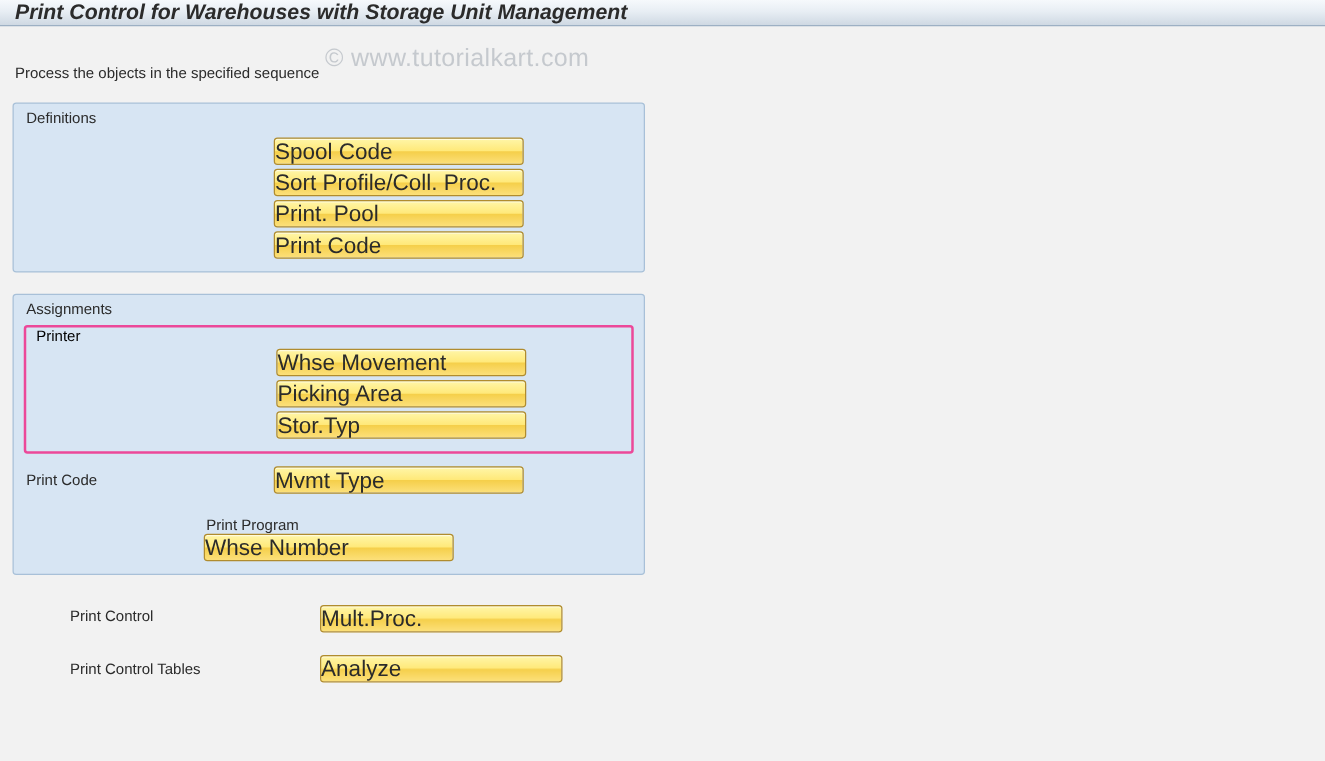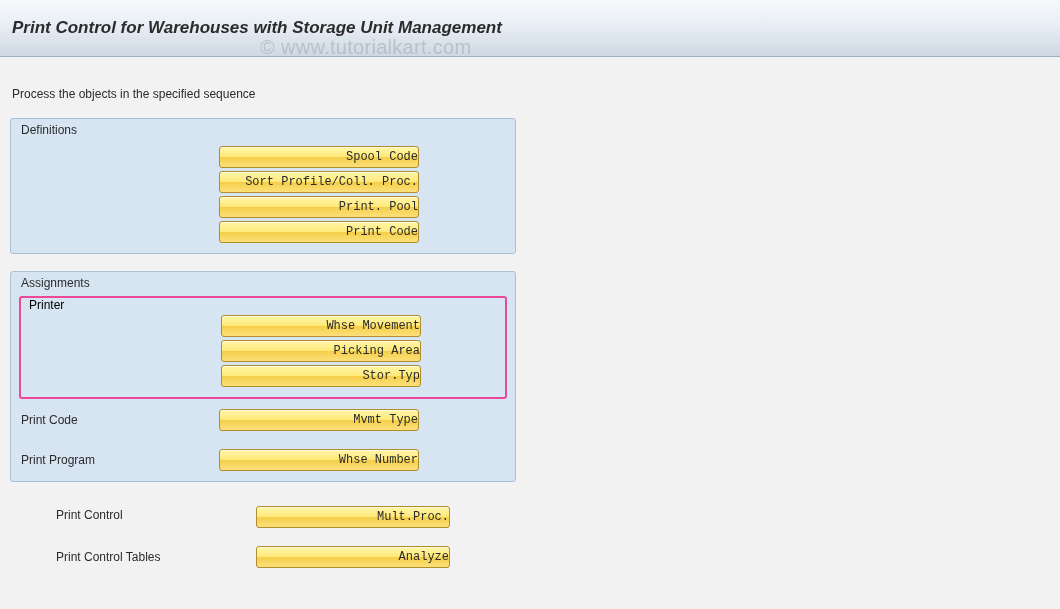--- a/index.html
+++ b/index.html
@@ -8,21 +8,21 @@
       font-size: 12px;
       background: #f2f2f2;
       width: 1060px;
       height: 609px;
       overflow: hidden;
       position: relative;
     }
     .title-bar {
       background: linear-gradient(to bottom, #f6f9fc 0%, #e8eef4 45%, #cfd9e3 100%);
       border-bottom: 1px solid #9db0c4;
-      padding: 18px 12px;
+      padding: 0 12px;
       font-size: 17px;
       font-weight: bold;
       font-style: italic;
       color: #2b2b2b;
     }
     .content {
       padding: 10px 10px 0 10px;
     }
     .instruction {
       color: #2b2b2b;
@@ -60,30 +60,29 @@
       width: 200px;
       color: #2b2b2b;
       font-size: 12px;
       padding-left: 2px;
     }
     .btn {
       display: block;
       width: 200px;
       height: 22px;
       line-height: 20px;
-      text-align: right;
-      font-size: 12px;
+      text-align: left;
+      font-size: 18px;
       color: #2b2b2b;
       background: linear-gradient(to bottom, #fff6a8 0%, #ffe97a 48%, #f5cf4a 52%, #fce07a 100%);
       border: 1px solid #b08c2e;
       border-radius: 3px;
       cursor: pointer;
       box-shadow: inset 0 1px 0 rgba(255,255,255,0.6);
       margin-top: 3px;
-      font-family: Liberation Mono, monospace;
     }
     .btn-stack {
       margin-left: 200px;
     }
     .outside-rows {
       width: 440px;
       margin-top: 20px;
     }
     .outside-row {
       display: flex;
@@ -137,21 +136,21 @@
         <button class="btn">Picking Area</button>
         <button class="btn">Stor.Typ</button>
       </div>
     </div>
 
     <div class="row" style="margin-top:10px;">
       <div class="row-label">Print Code</div>
       <button class="btn" style="margin-top:0;">Mvmt Type</button>
     </div>
 
-    <div class="row" style="margin-top:18px;">
+    <div class="row" style="margin-top:18px;flex-direction:column;">
       <div class="row-label">Print Program</div>
       <button class="btn" style="margin-top:0;">Whse Number</button>
     </div>
   </div>
 
   <div class="outside-rows">
     <div class="outside-row">
       <div class="row-label">Print Control</div>
       <button class="btn" style="margin-top:4px;">Mult.Proc.</button>
     </div>

